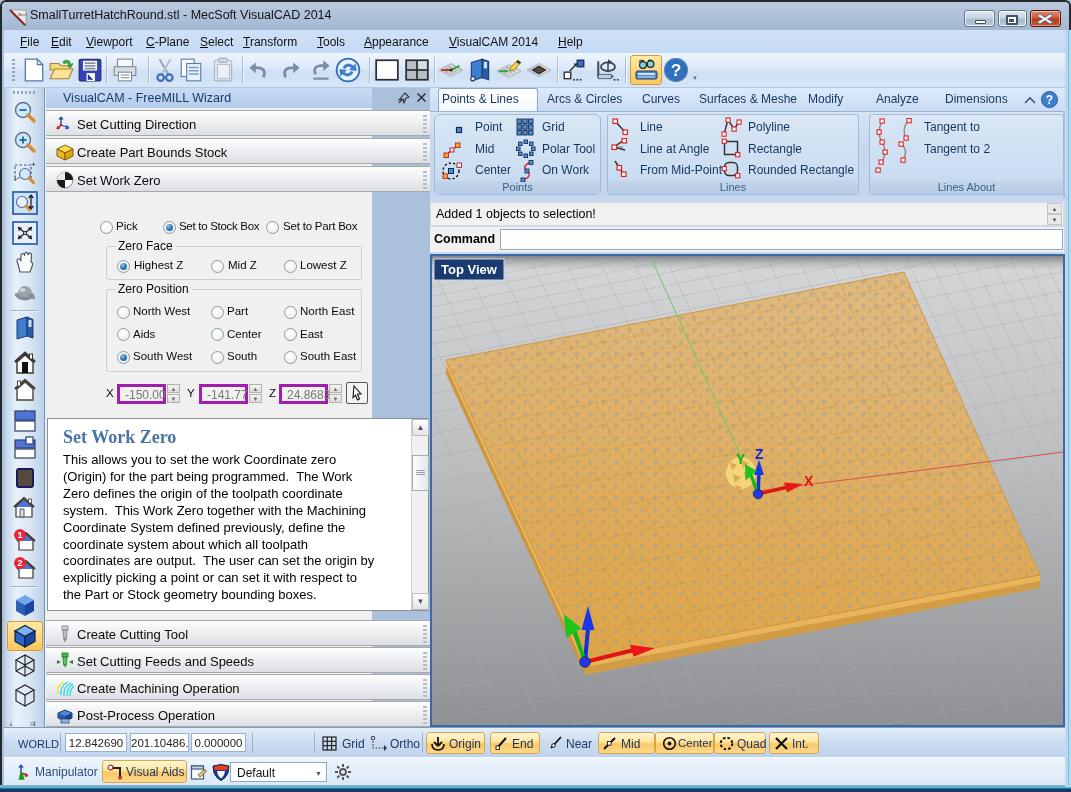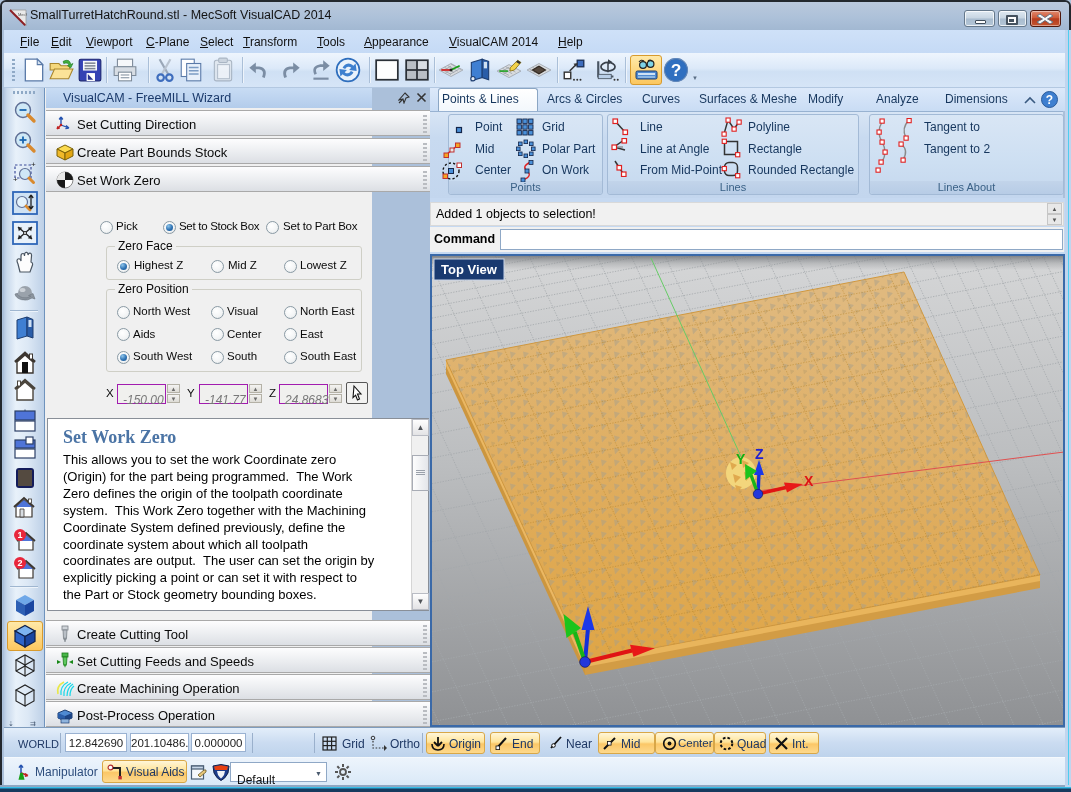--- a/index.html
+++ b/index.html
@@ -35,21 +35,21 @@
 #wiz-head { position:absolute; left:1px; top:0; right:0; height:20px; background:linear-gradient(180deg,#c8dcf4,#b3cceb); font-size:12.5px; color:#1b3a6b; }
 .wrow { position:absolute; left:1px; width:384px; height:26px; background:linear-gradient(180deg,#fdfdfe 0%,#ebedf0 55%,#dcdfe4 100%); border-top:1px solid #a9a9a9; border-bottom:1px solid #a9a9a9; }
 .wrow .lbl { position:absolute; left:31px; top:6px; font-size:13px; color:#0a0a0a; }
 .wrow .grip { position:absolute; right:3px; top:4px; width:4px; height:18px; background:repeating-linear-gradient(180deg,#b9bcc1 0,#b9bcc1 2px,transparent 2px,transparent 4px); }
 .wicon { position:absolute; left:9px; top:3px; width:20px; height:20px; }
 
 
 .rad { position:absolute; width:13px; height:13px; border-radius:50%; background:radial-gradient(circle at 40% 35%,#fff 0%,#f2f4f5 60%,#d8dde0 100%); border:1px solid #8a9aa4; }
 .rad.sel::after { content:""; position:absolute; left:2px; top:2px; width:7px; height:7px; border-radius:50%; background:radial-gradient(circle at 35% 30%,#8ec5ea 0%,#2f73b4 55%,#18528e 100%); }
 .rlbl { position:absolute; font-size:11.5px; color:#0a0a0a; }
-.numbox { position:absolute; height:20px; background:#f0f0ee; border:1px solid #a21caf; font-size:12px; color:#787878; padding-top:8px; padding-left:5px;font-style:italic; }
+.numbox { position:absolute; height:20px; background:#f0f0ee; border:3px solid #a21caf; font-size:12px; color:#787878; padding-top:1px; padding-left:5px; }
 .spin { position:absolute; width:13px; height:20px; }
 .spin .u,.spin .d { position:absolute; left:0; width:13px; height:9px; background:linear-gradient(180deg,#f4f4f2,#dddbd5); border:1px solid #b4b1a6; font-size:6px; color:#6a6a6a; text-align:center; line-height:8px; }
 .spin .u { top:0; } .spin .d { top:10px; }
 
 #helpbox { position:absolute; left:2px; top:330px; width:382px; height:193px; background:#fff; border:1px solid #898f98; }
 #helpbox h2 { font-family:"Liberation Serif",serif; font-size:18px; color:#4b74a5; position:absolute; left:15px; top:8px; }
 #helpbox .body { position:absolute; left:15px; top:33px; width:345px; font-size:13px; line-height:16.9px; color:#000; }
 .vscroll { position:absolute; right:0; top:0; width:17px; height:100%; background:#f0f0f0; border-left:1px solid #d5d5d5; }
 .varrow { position:absolute; left:0; width:17px; height:17px; background:linear-gradient(180deg,#fefefe,#e3e3e5); border:1px solid #b9bcc4; color:#4f5358; font-size:8px; text-align:center; line-height:15px; }
 .vthumb { position:absolute; left:0; width:17px; background:linear-gradient(90deg,#fdfdfd,#e4e6ea); border:1px solid #a8acb5; }
@@ -445,21 +445,21 @@
     <span class="rlbl" style="left:183px;top:171px">Mid Z</span>
   <div class="rad" style="left:239px;top:171.5px"></div>
     <span class="rlbl" style="left:255px;top:171px">Lowest Z</span>
 
   <div class="abs" style="left:61px;top:201px;width:256px;height:83px;border:1px solid #cfcfc6;border-radius:3px;">
     <span class="abs" style="left:8px;top:-8px;background:#f0f0f0;padding:0 3px;font-size:12px;color:#0a0a0a;">Zero Position</span>
   </div>
   <div class="rad" style="left:72px;top:217.5px"></div>
     <span class="rlbl" style="left:88px;top:217px">North West</span>
   <div class="rad" style="left:166px;top:217.5px"></div>
-    <span class="rlbl" style="left:182px;top:217px">Visual</span>
+    <span class="rlbl" style="left:182px;top:217px">Part</span>
   <div class="rad" style="left:239px;top:217.5px"></div>
     <span class="rlbl" style="left:255px;top:217px">North East</span>
   <div class="rad" style="left:72px;top:240px"></div>
     <span class="rlbl" style="left:88px;top:239.5px">Aids</span>
   <div class="rad" style="left:166px;top:240px"></div>
     <span class="rlbl" style="left:182px;top:239.5px">Center</span>
   <div class="rad" style="left:239px;top:240px"></div>
     <span class="rlbl" style="left:255px;top:239.5px">East</span>
   <div class="rad sel" style="left:72px;top:262.5px"></div>
     <span class="rlbl" style="left:88px;top:262px">South West</span>
@@ -566,21 +566,21 @@
   <span class="rtab" style="left:446px">Analyze</span>
   <span class="rtab" style="left:515px">Dimensions</span>
   <svg class="abs" style="left:594px;top:8px" width="12" height="9" viewBox="0 0 12 9">
       <path d="M1,7 L6,2 L11,7" fill="none" stroke="#3a5a80" stroke-width="1.6"></path>
     </svg>
   <svg class="abs" style="left:611px;top:3px" width="17" height="17" viewBox="0 0 17 17">
       <circle cx="8.5" cy="8.5" r="8" fill="#3e7fd0" stroke="#2a5a9a"></circle>
       <text x="8.5" y="13" text-anchor="middle" font-size="12" font-weight="bold" fill="#fff" font-family="Liberation Sans">?</text>
     </svg>
   <div id="ribbonbody">
-    <div class="rgrp" style="left:18px;width:155px;">
+    <div class="rgrp" style="left:4px;width:167px;border-radius:6px;">
         <div class="glabel">Points</div>
       </div>
     <div class="rgrp" style="left:439px;width:195px;">
         <div class="glabel">Lines About</div>
       </div>
     <div class="rgrp" style="left:177px;width:252px;">
         <div class="glabel">Lines</div>
       </div>
   </div>
   <svg class="ricon" style="left:20px;top:33px" viewBox="0 0 18 18">
@@ -628,21 +628,21 @@
     </svg>
   <svg class="ricon" style="left:87px;top:72px;width:20px;height:22px" viewBox="0 0 20 22">
       <path d="M14,2 Q4,6 10,11 Q16,16 6,20" fill="none" stroke="#e02020" stroke-width="1.4"></path>
       <g fill="#4a90d9" stroke="#14264a" stroke-width="0.8">
         <rect x="12" y="0.5" width="4" height="4"></rect>
         <rect x="8" y="9" width="4" height="4"></rect>
         <rect x="4" y="18" width="4" height="4"></rect>
       </g>
     </svg>
   <span class="ritem" style="left:112px;top:32px">Grid</span>
-  <span class="ritem" style="left:112px;top:53.5px">Polar Part</span>
+  <span class="ritem" style="left:112px;top:53.5px">Polar Tool</span>
   <span class="ritem" style="left:112px;top:74.5px">On Work</span>
 
   <svg class="ricon" style="left:182px;top:30px" viewBox="0 0 18 18">
       <line x1="3" y1="3" x2="13" y2="14" stroke="#333" stroke-width="1.5"></line>
       <rect x="1" y="1" width="4.5" height="4.5" fill="#fff" stroke="#e02020" stroke-width="1.2"></rect>
       <rect x="11" y="12" width="4.5" height="4.5" fill="#fff" stroke="#e02020" stroke-width="1.2"></rect>
     </svg>
   <svg class="ricon" style="left:180px;top:50px;width:20px;height:20px" viewBox="0 0 20 20">
       <path d="M14,2 L4,9 L15,12" fill="none" stroke="#333" stroke-width="1.5"></path>
       <line x1="4" y1="9" x2="13" y2="9" stroke="#888" stroke-width="1.3"></line>
@@ -1016,21 +1016,21 @@
       <rect x="1.5" y="3" width="12" height="13" fill="#f6f9fc" stroke="#4a5e74" stroke-width="1.2"></rect>
       <rect x="1.5" y="3" width="12" height="3" fill="#c8d8ea" stroke="#4a5e74" stroke-width="1.2"></rect>
       <path d="M8,12 l6,-5 2,0 0,2 -6,5z" fill="#e8c87a" stroke="#6b5a28" stroke-width="0.8"></path>
     </svg>
   <svg class="abs" style="left:208px;top:6px" width="18" height="17" viewBox="0 0 18 17">
       <path d="M1,2 L9,0.5 L17,2 L16,9 Q13,15 9,16.5 Q5,15 2,9 Z" fill="#1d3d8c" stroke="#10204a"></path>
       <path d="M2,2.5 L9,1.2 L16,2.5 L15,6 L3,6 Z" fill="#e84010"></path>
       <path d="M5,7 h8 l-1,4 q-2,3 -3,3.5 q-1,-0.5 -3,-3.5 z" fill="#f0f2f5"></path>
     </svg>
   <div class="abs" style="left:226px;top:4px;width:97px;height:20px;background:#fff;border:1px solid #8fa8c6;">
-    <span style="position:absolute;left:6px;top:10px;font-size:12px;color:#111;">Default</span>
+    <span style="position:absolute;left:6px;top:3px;font-size:12px;color:#111;">Default</span>
     <span style="position:absolute;right:4px;top:7px;font-size:7px;color:#4a5a6e;">▼</span>
   </div>
   <svg class="abs" style="left:330px;top:5px" width="18" height="18" viewBox="0 0 18 18">
       <circle cx="9" cy="9" r="3" fill="none" stroke="#555" stroke-width="1.8"></circle>
       <g stroke="#555" stroke-width="2">
         <line x1="9" y1="1" x2="9" y2="4"></line>
         <line x1="9" y1="14" x2="9" y2="17"></line>
         <line x1="1" y1="9" x2="4" y2="9"></line>
         <line x1="14" y1="9" x2="17" y2="9"></line>
         <line x1="3.3" y1="3.3" x2="5.4" y2="5.4"></line>

